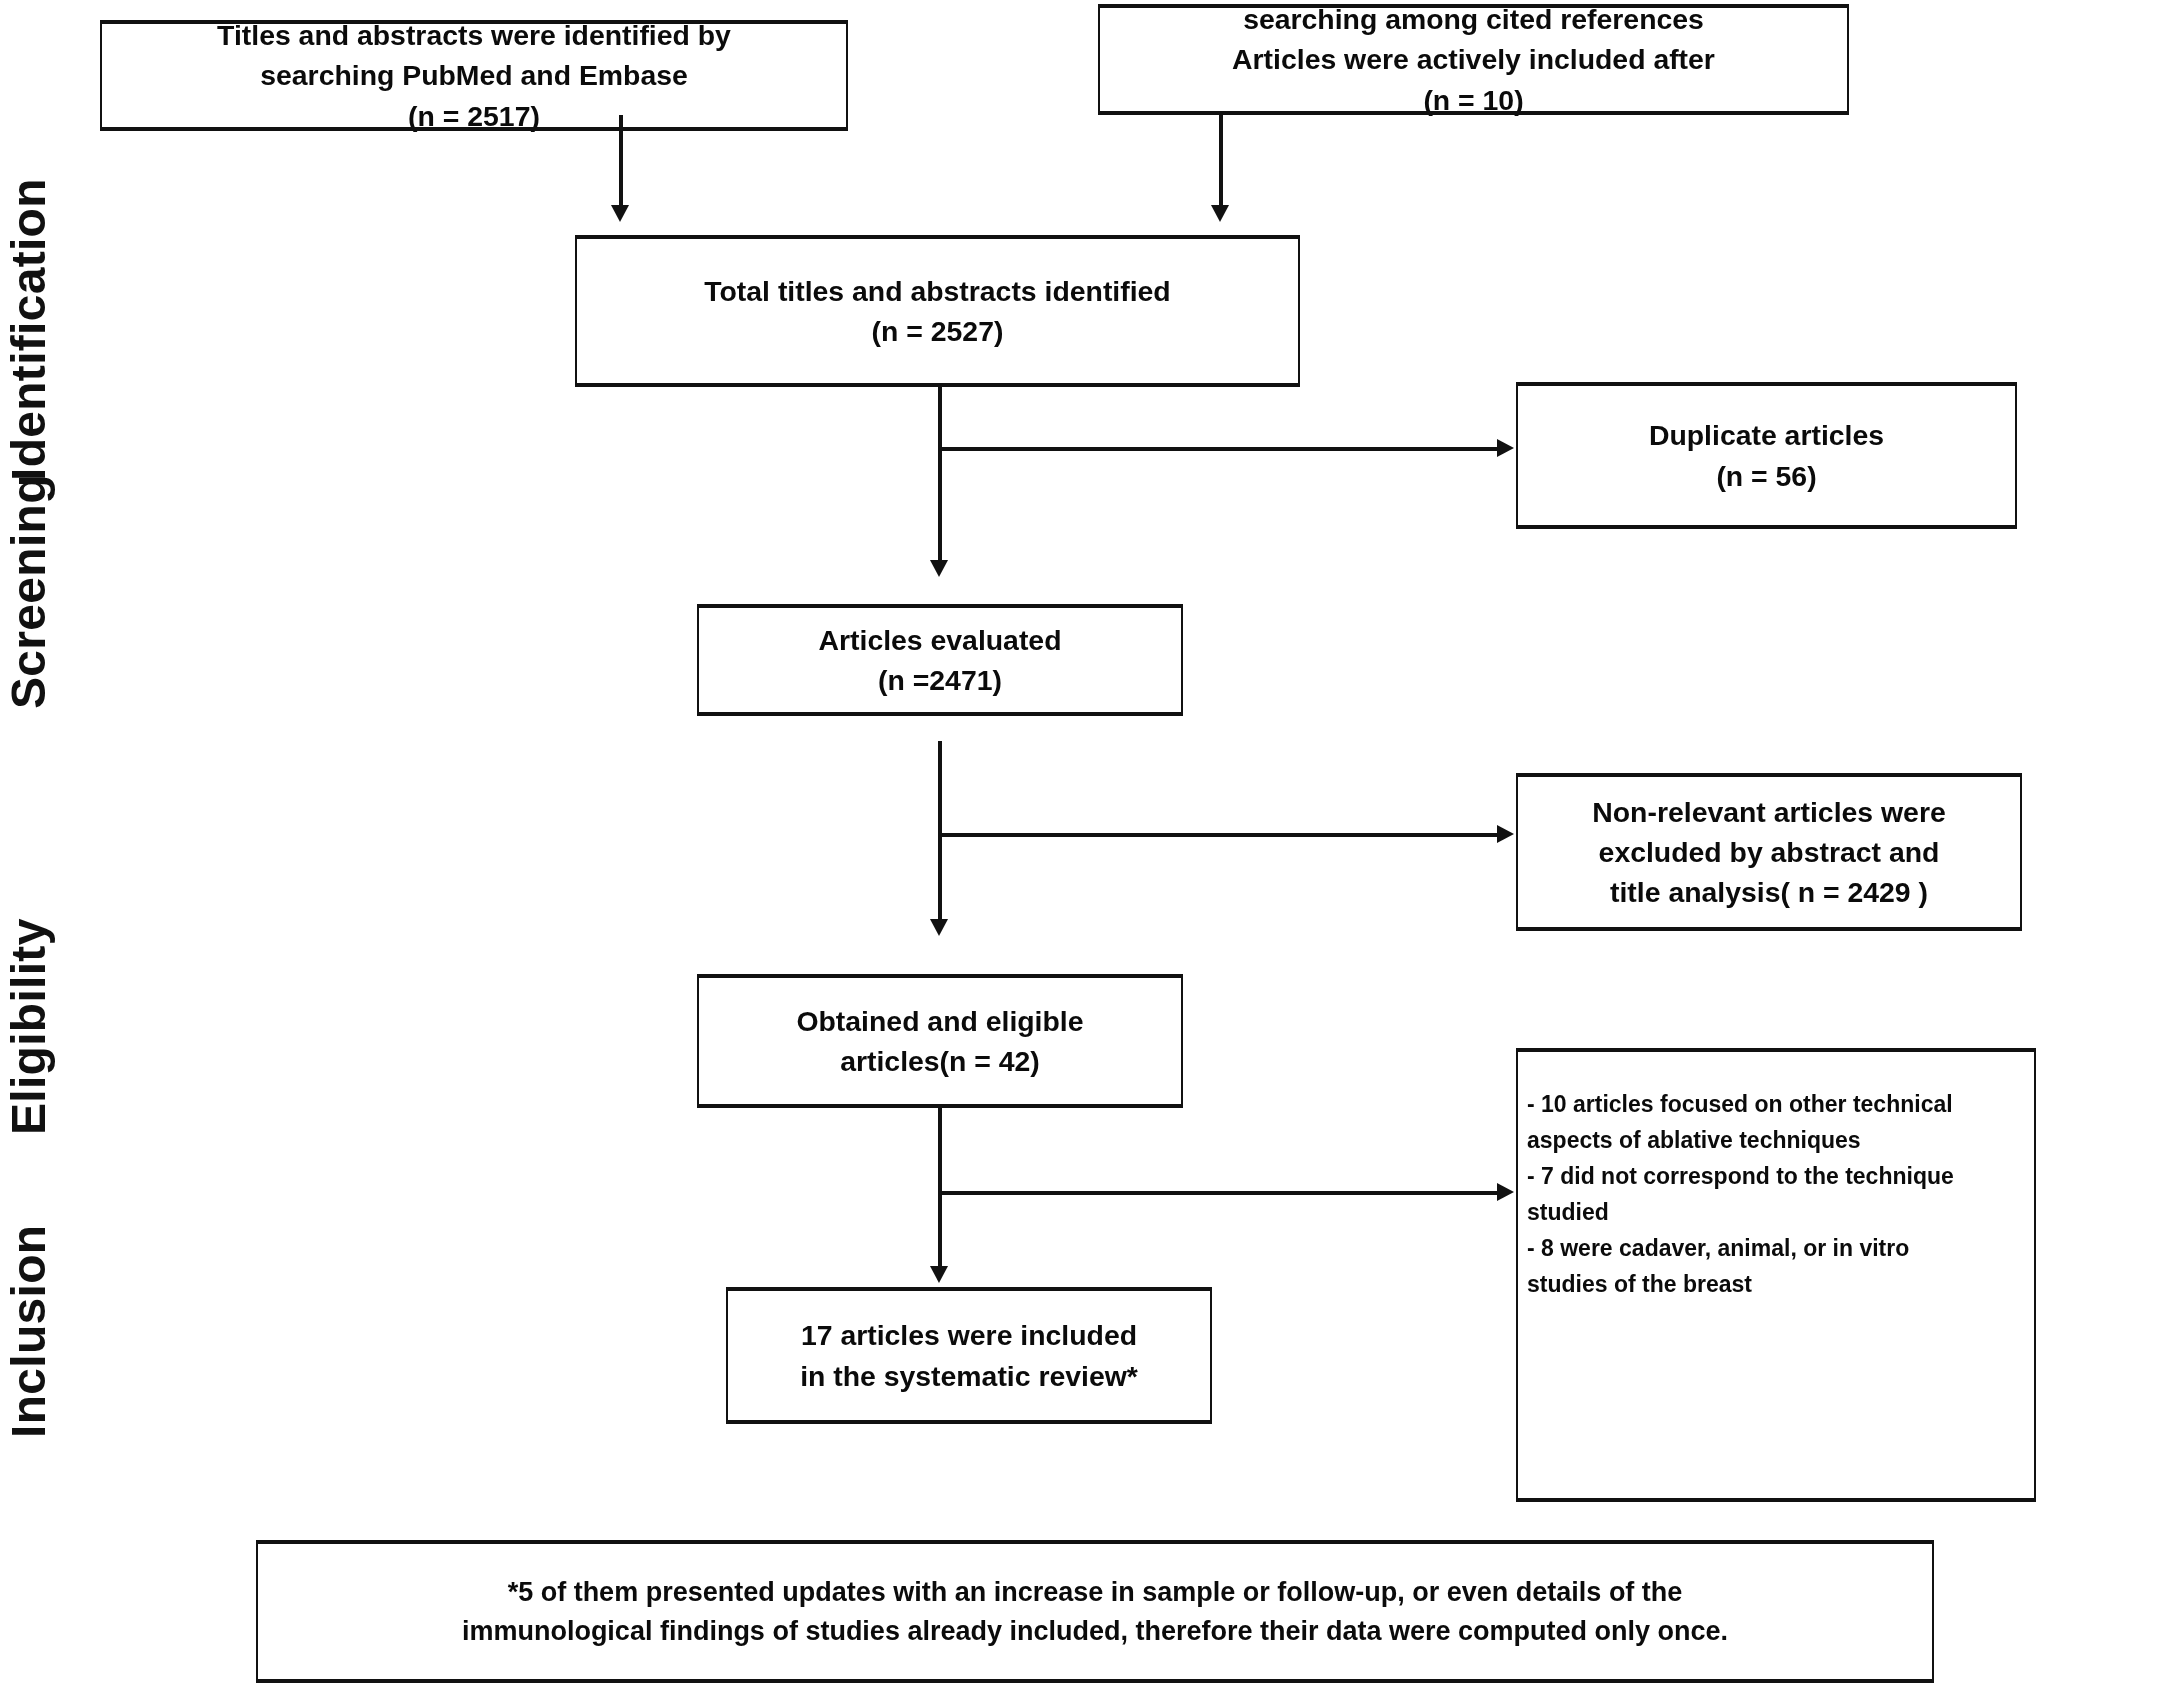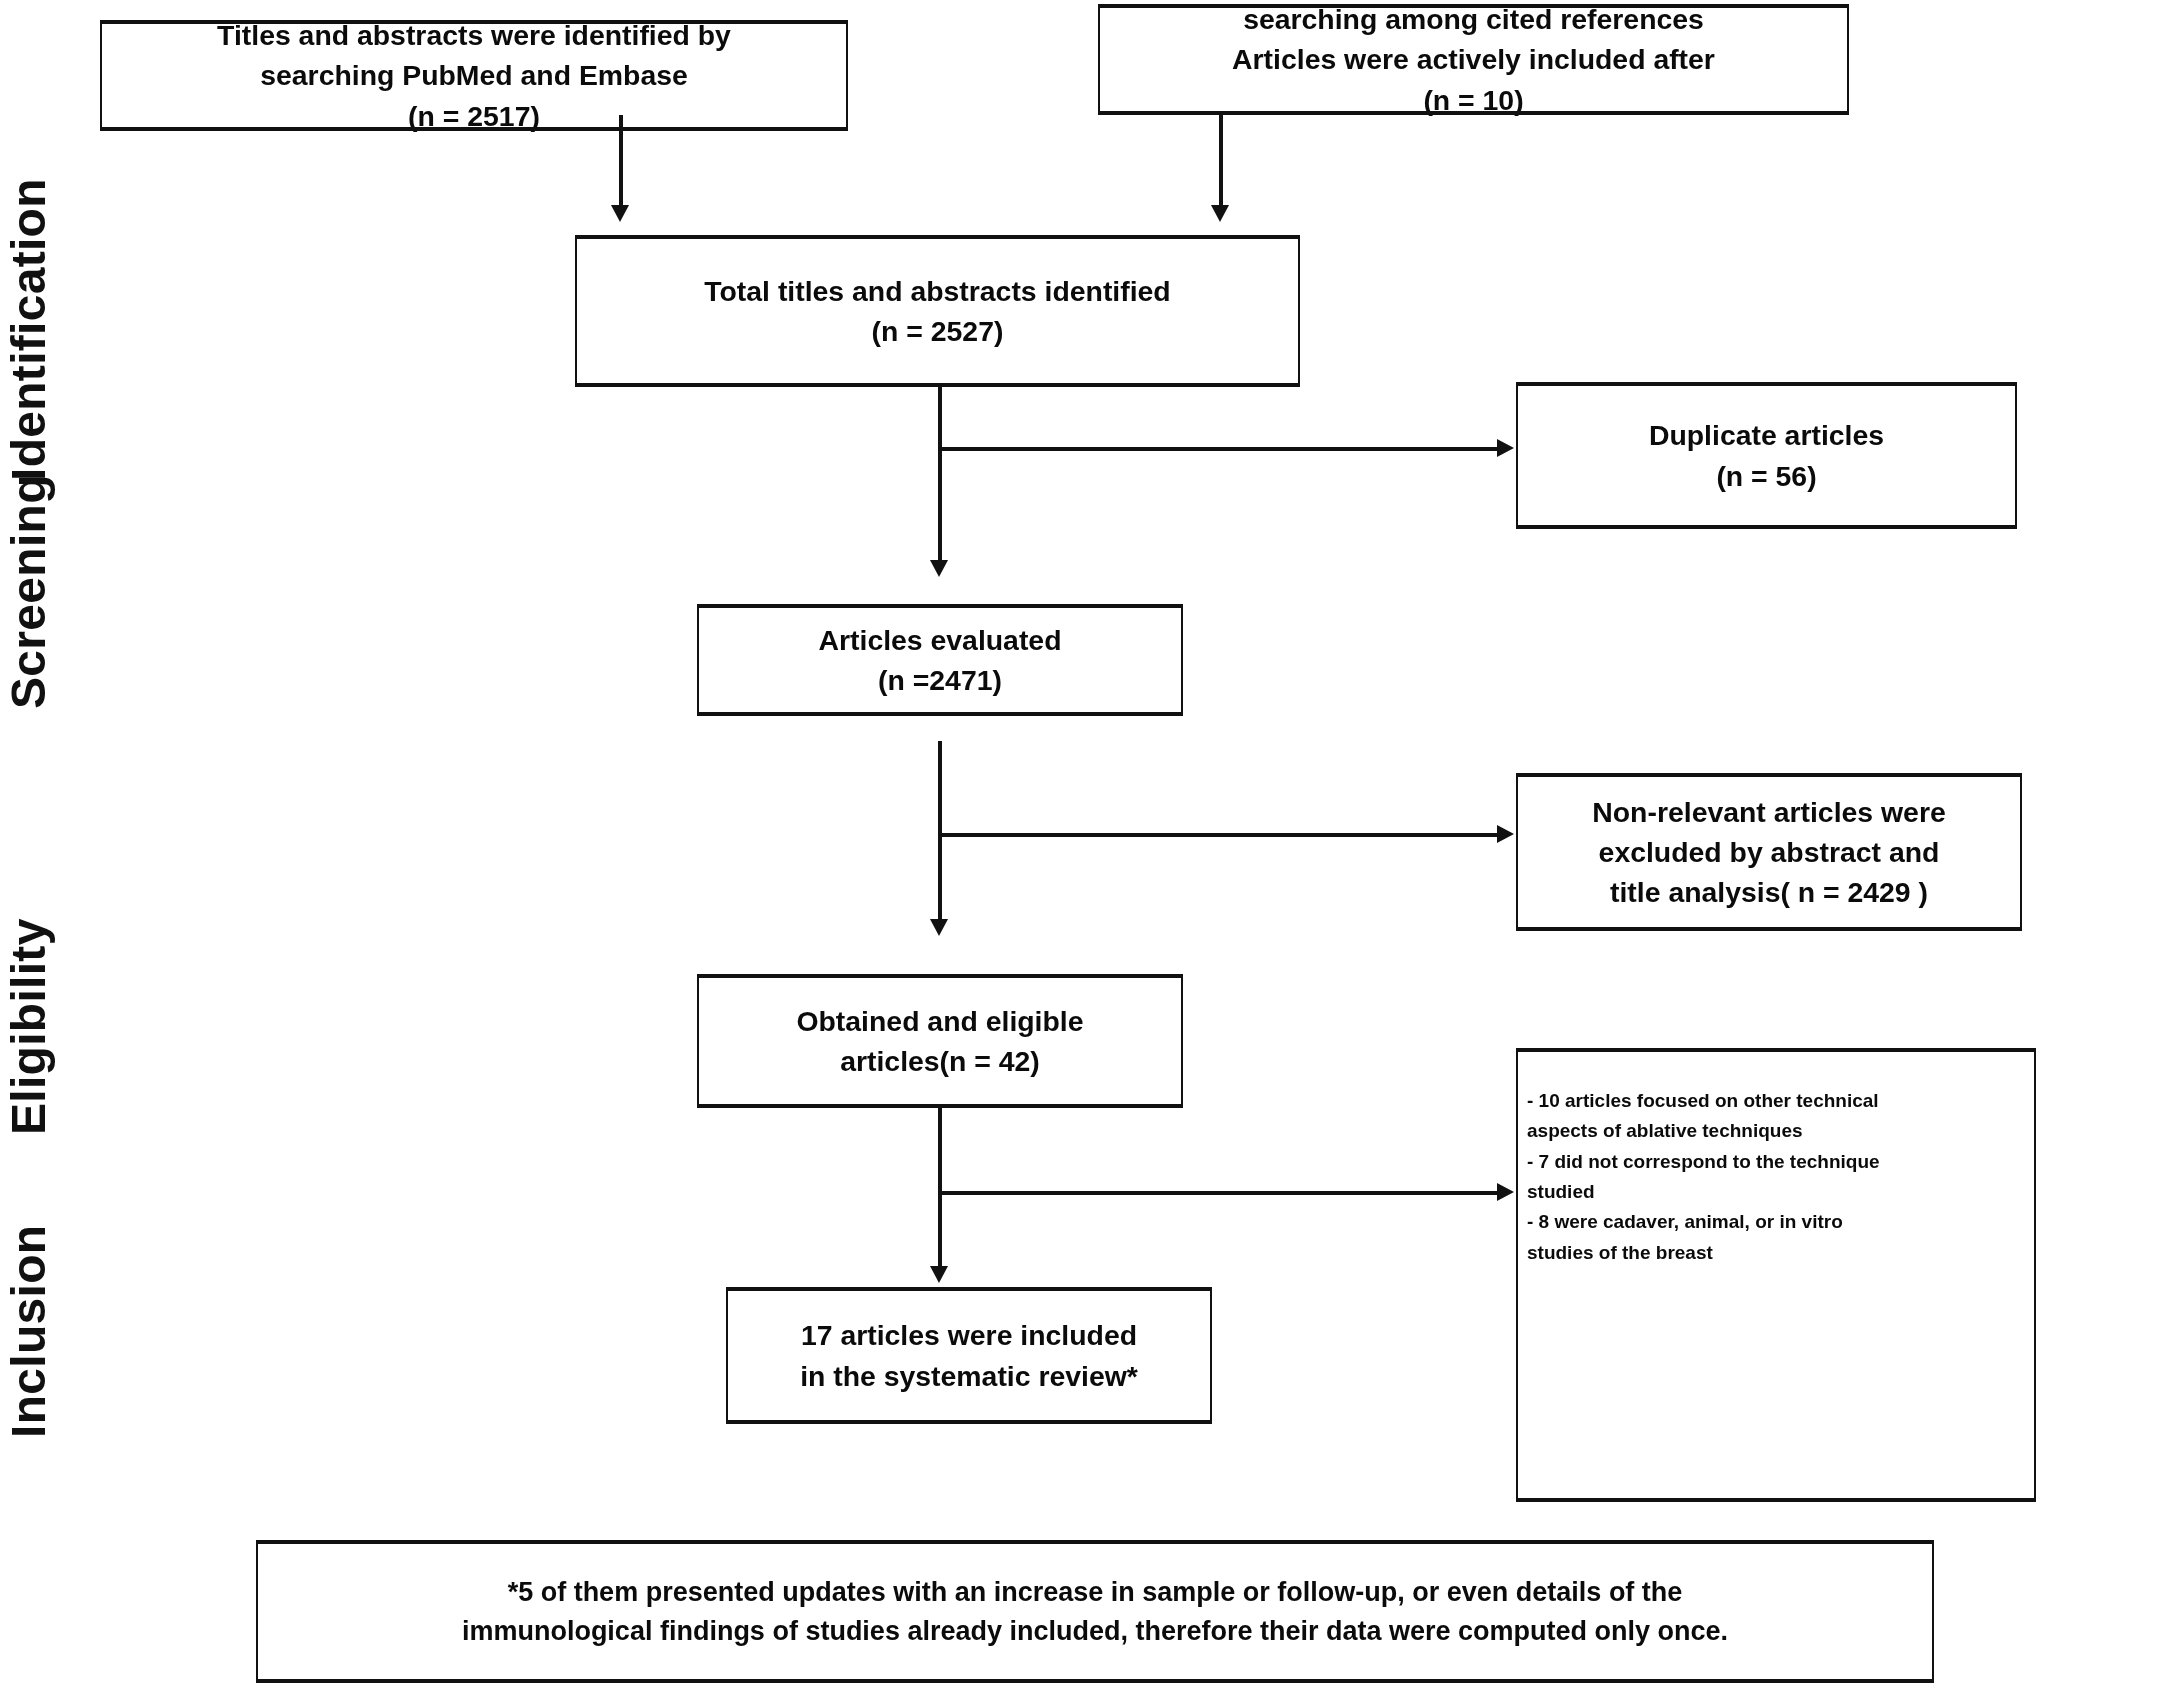--- a/index.html
+++ b/index.html
@@ -155,21 +155,21 @@
   <div class="arrow-down" style="left:930px; top:919px;"></div>
   <div class="hline" style="left:938px; top:833px; width:563px;"></div>
   <div class="arrow-right" style="left:1497px; top:825px;"></div>
 
   <div class="node" style="left:697px; top:974px; width:486px; height:134px; font-size:28.4px;">
     <span class="ln">Obtained and eligible</span>
     <span class="ln">articles(n = 42)</span>
   </div>
 
   <div class="node mixed" style="left:1516px; top:1048px; width:520px; height:454px; font-size:27px;">
-    <div class="bullets" style="font-size:19px;">
+    <div class="bullets" style="font-size:23px;">
       <span class="ln"> - 10 articles focused on other technical</span>
       <span class="ln">aspects of ablative techniques</span>
       <span class="ln"> - 7 did not correspond to the technique</span>
       <span class="ln">studied</span>
       <span class="ln"> - 8 were cadaver, animal, or in vitro</span>
       <span class="ln">studies of the breast</span>
     </div>
   </div>
 
   <div class="vline" style="left:938px; top:1107px; height:162px;"></div>

